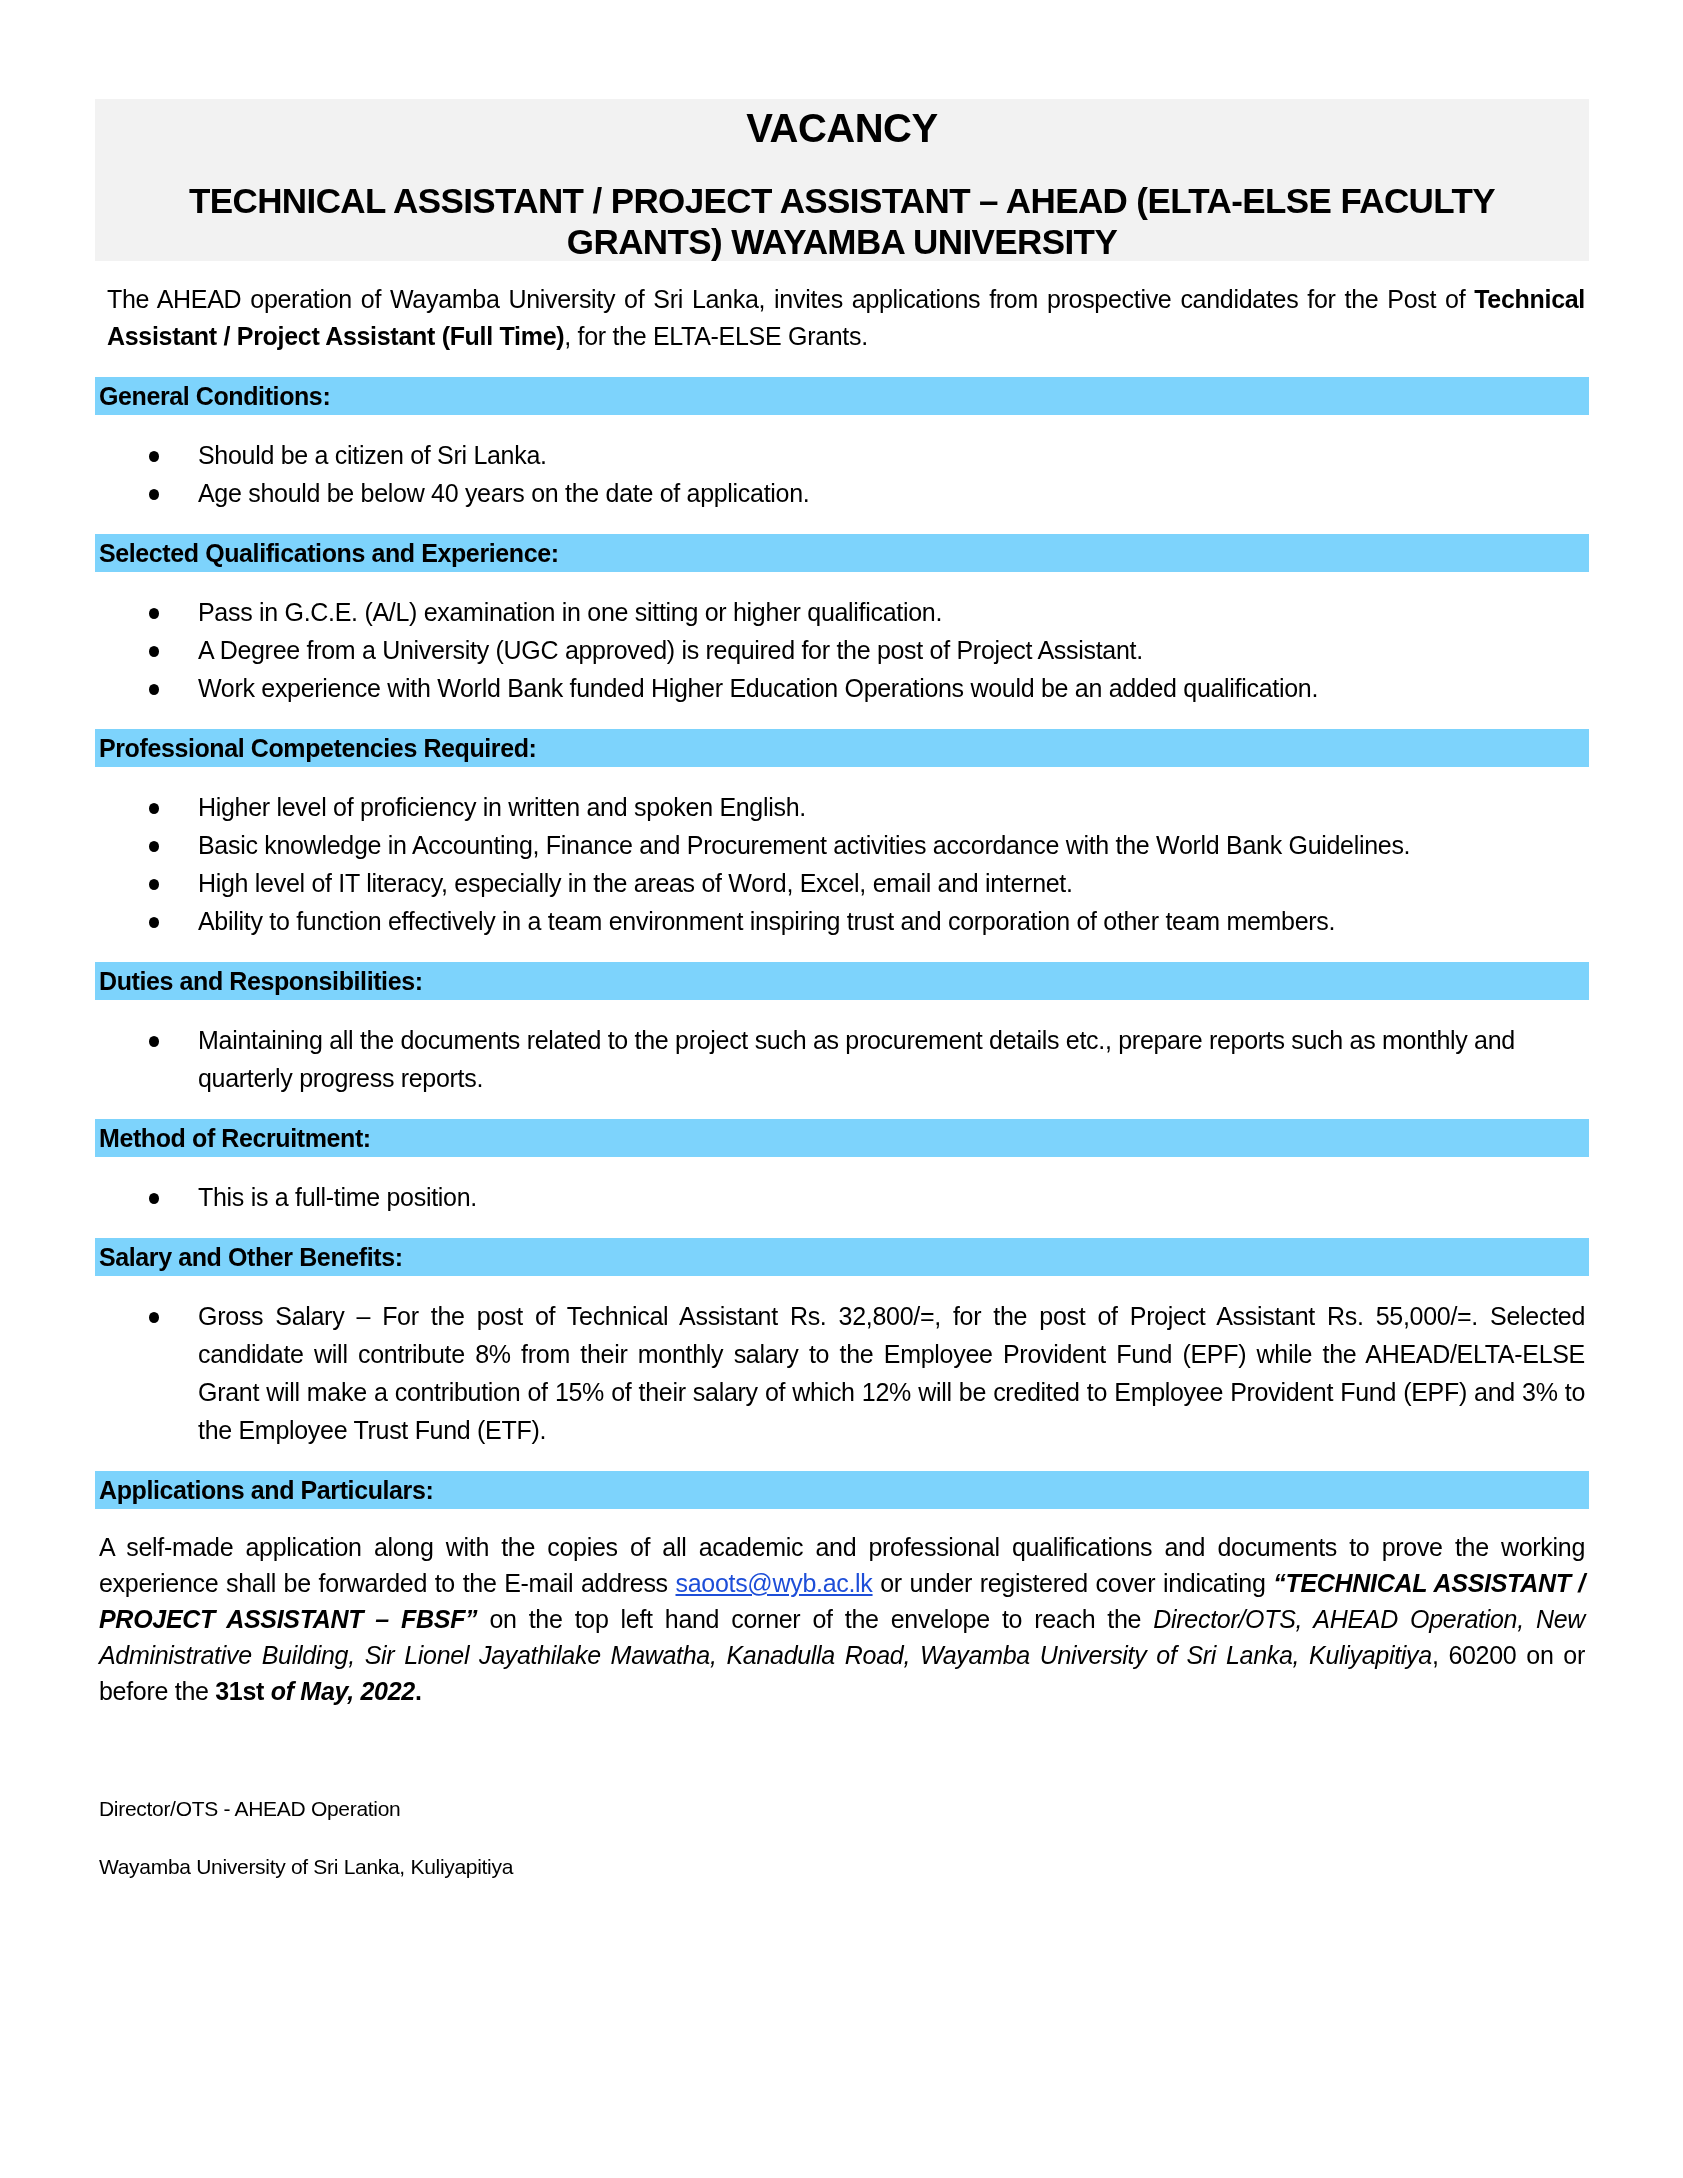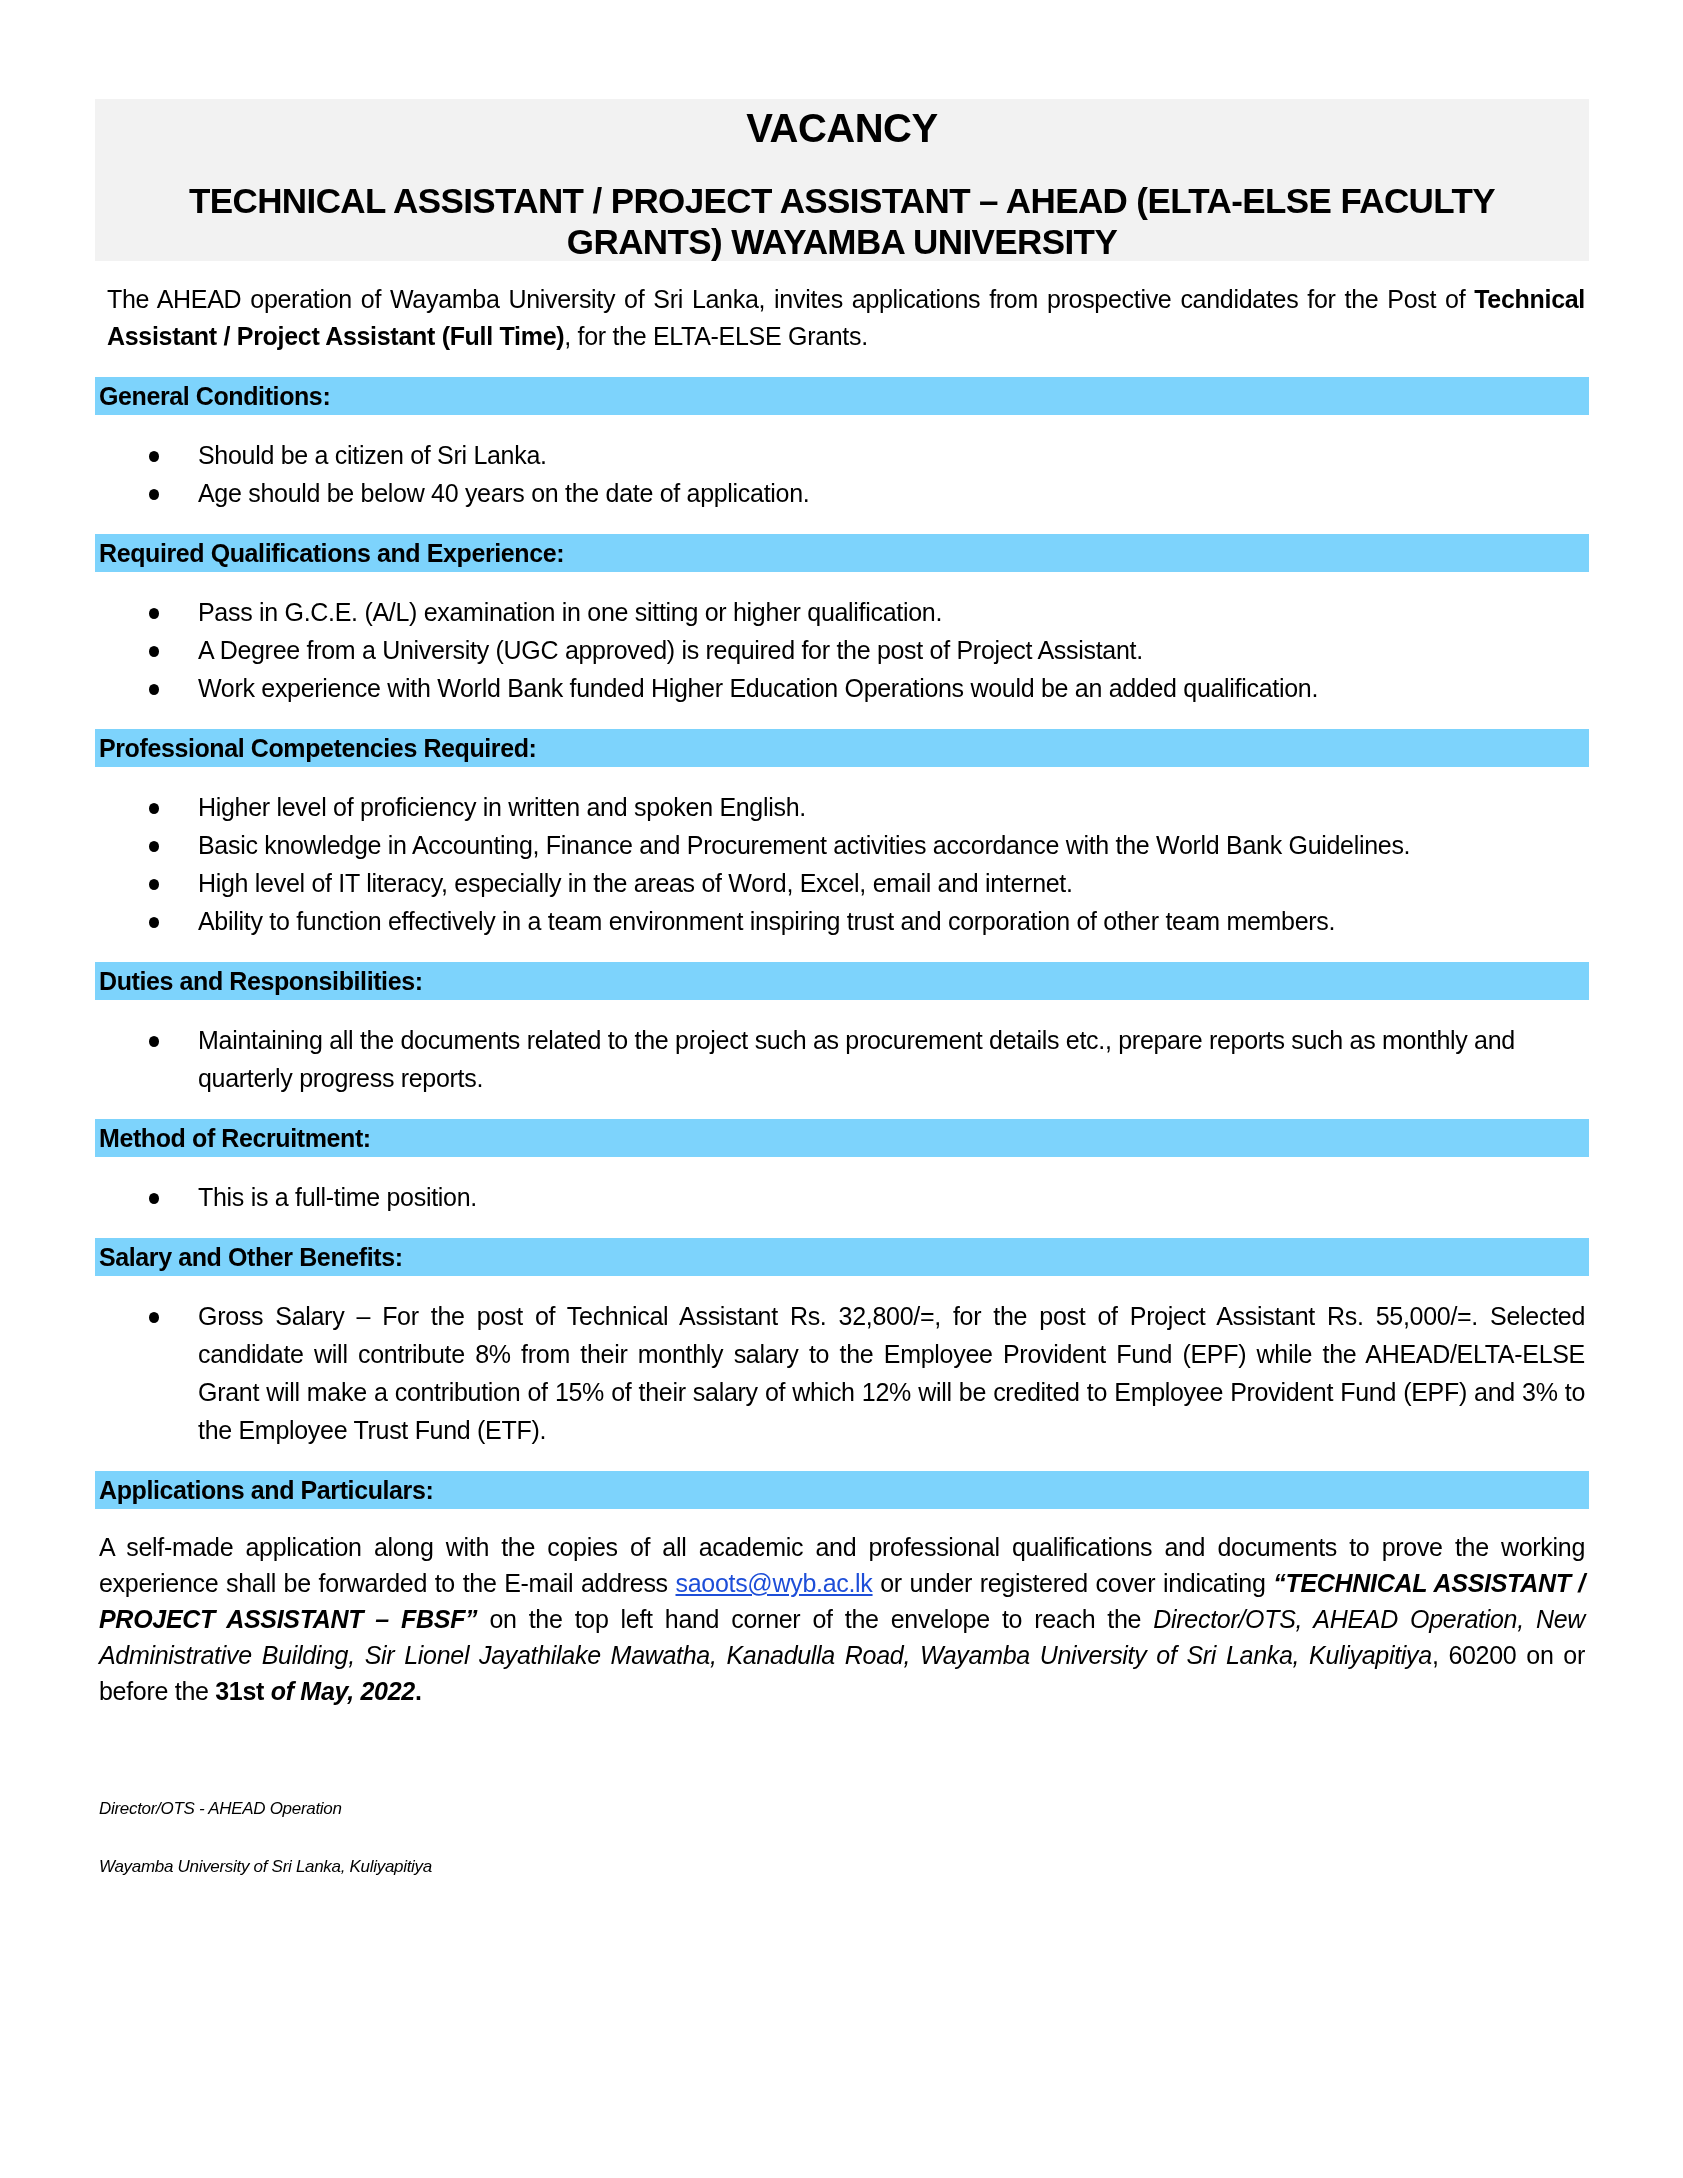--- a/index.html
+++ b/index.html
@@ -13,21 +13,21 @@
   .intro { margin-top: 20px; padding: 0 4px; text-align: justify; margin-left: 8px; }
   .section-band { background: #7dd3fc; height: 38px; margin-top: 22px; padding-left: 4px;
                   font-weight: bold; font-size: 25px; line-height: 39px; letter-spacing: -0.4px; }
   ul.bullets { list-style: none; margin: 21px 0 0 0; padding: 0; }
   ul.bullets li { position: relative; padding-left: 103px; padding-right: 4px; font-size: 25px; line-height: 38px; letter-spacing: -0.3px; }
   ul.bullets li .dot { position: absolute; left: 54px; top: 15px; width: 10px; height: 11px; border-radius: 50%; background: #000; }
   .app-para { margin-top: 20px; padding: 0 4px; text-align: justify; font-size: 25px; line-height: 36px; letter-spacing: -0.3px; }
   .app-para a { color: #1d4ed8; text-decoration: underline; }
   .it { font-style: italic; }
   .b { font-weight: bold; }
-  .sig { padding-left: 4px; font-style: italic; font-size: 17px; line-height: 36px; letter-spacing: -0.3px; }
+  .sig { padding-left: 4px; font-size: 21px; line-height: 36px; letter-spacing: -0.3px; }
   .sig1 { margin-top: 82px; }
   .sig2 { margin-top: 22px; }
 </style>
 </head>
 <body>
 
 <div class="page">
 
   <div class="header-box">
     <div class="title">VACANCY</div>
@@ -35,21 +35,21 @@
   </div>
 
   <div class="intro body-text"><span>The AHEAD operation of Wayamba University of Sri Lanka, invites applications from prospective candidates for the Post of </span><span class="b">Technical Assistant / Project Assistant (Full Time)</span><span>, for the ELTA-ELSE Grants.</span></div>
 
   <div class="section-band">General Conditions:</div>
   <ul class="bullets">
     <li><span class="dot"></span><span>Should be a citizen of Sri Lanka.</span></li>
     <li><span class="dot"></span><span>Age should be below 40 years on the date of application.</span></li>
   </ul>
 
-  <div class="section-band">Required Qualifications and Experience:</div>
+  <div class="section-band">Selected Qualifications and Experience:</div>
   <ul class="bullets">
     <li><span class="dot"></span><span>Pass in G.C.E. (A/L) examination in one sitting or higher qualification.</span></li>
     <li><span class="dot"></span><span>A Degree from a University (UGC approved) is required for the post of Project Assistant.</span></li>
     <li><span class="dot"></span><span>Work experience with World Bank funded Higher Education Operations would be an added qualification.</span></li>
   </ul>
 
   <div class="section-band">Professional Competencies Required:</div>
   <ul class="bullets">
     <li><span class="dot"></span><span>Higher level of proficiency in written and spoken English.</span></li>
     <li><span class="dot"></span><span>Basic knowledge in Accounting, Finance and Procurement activities accordance with the World Bank Guidelines.</span></li>

